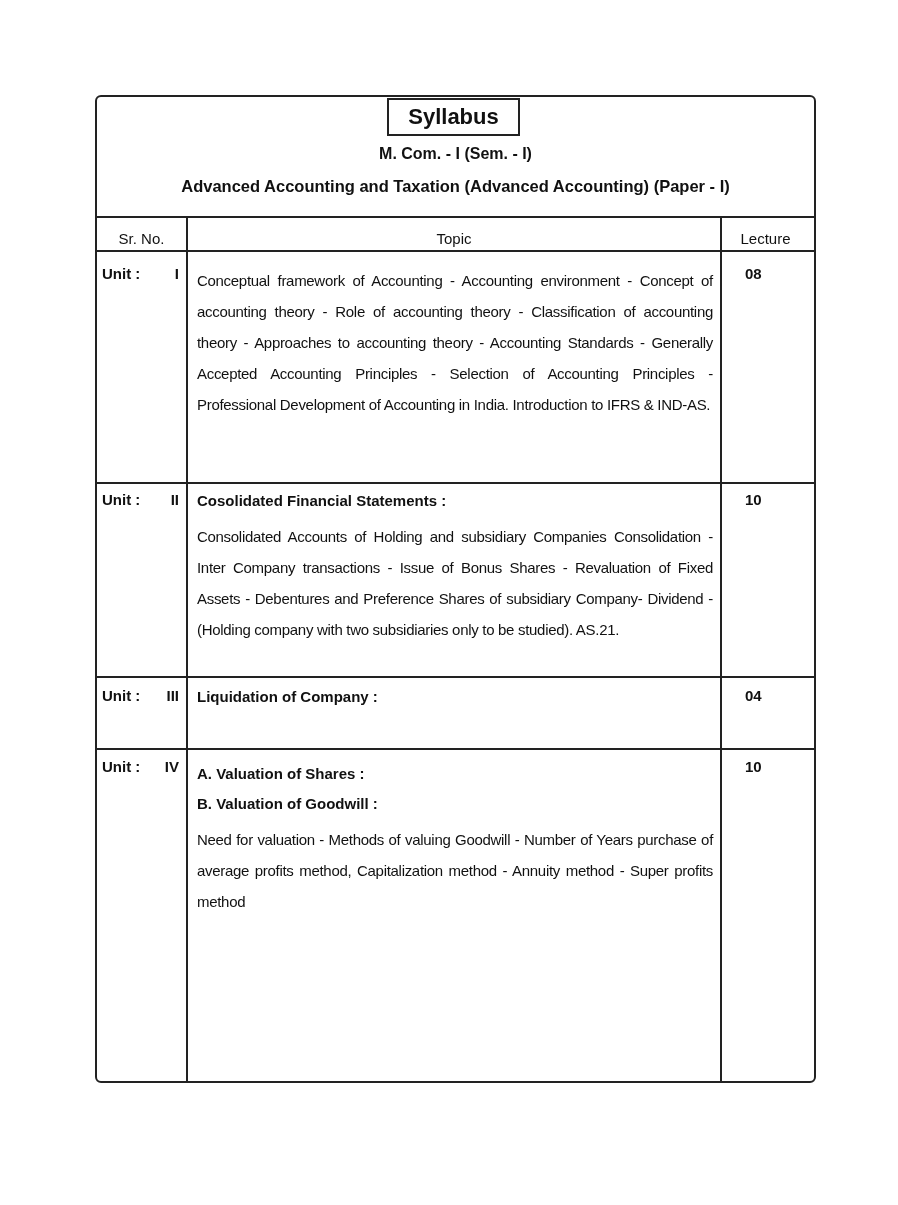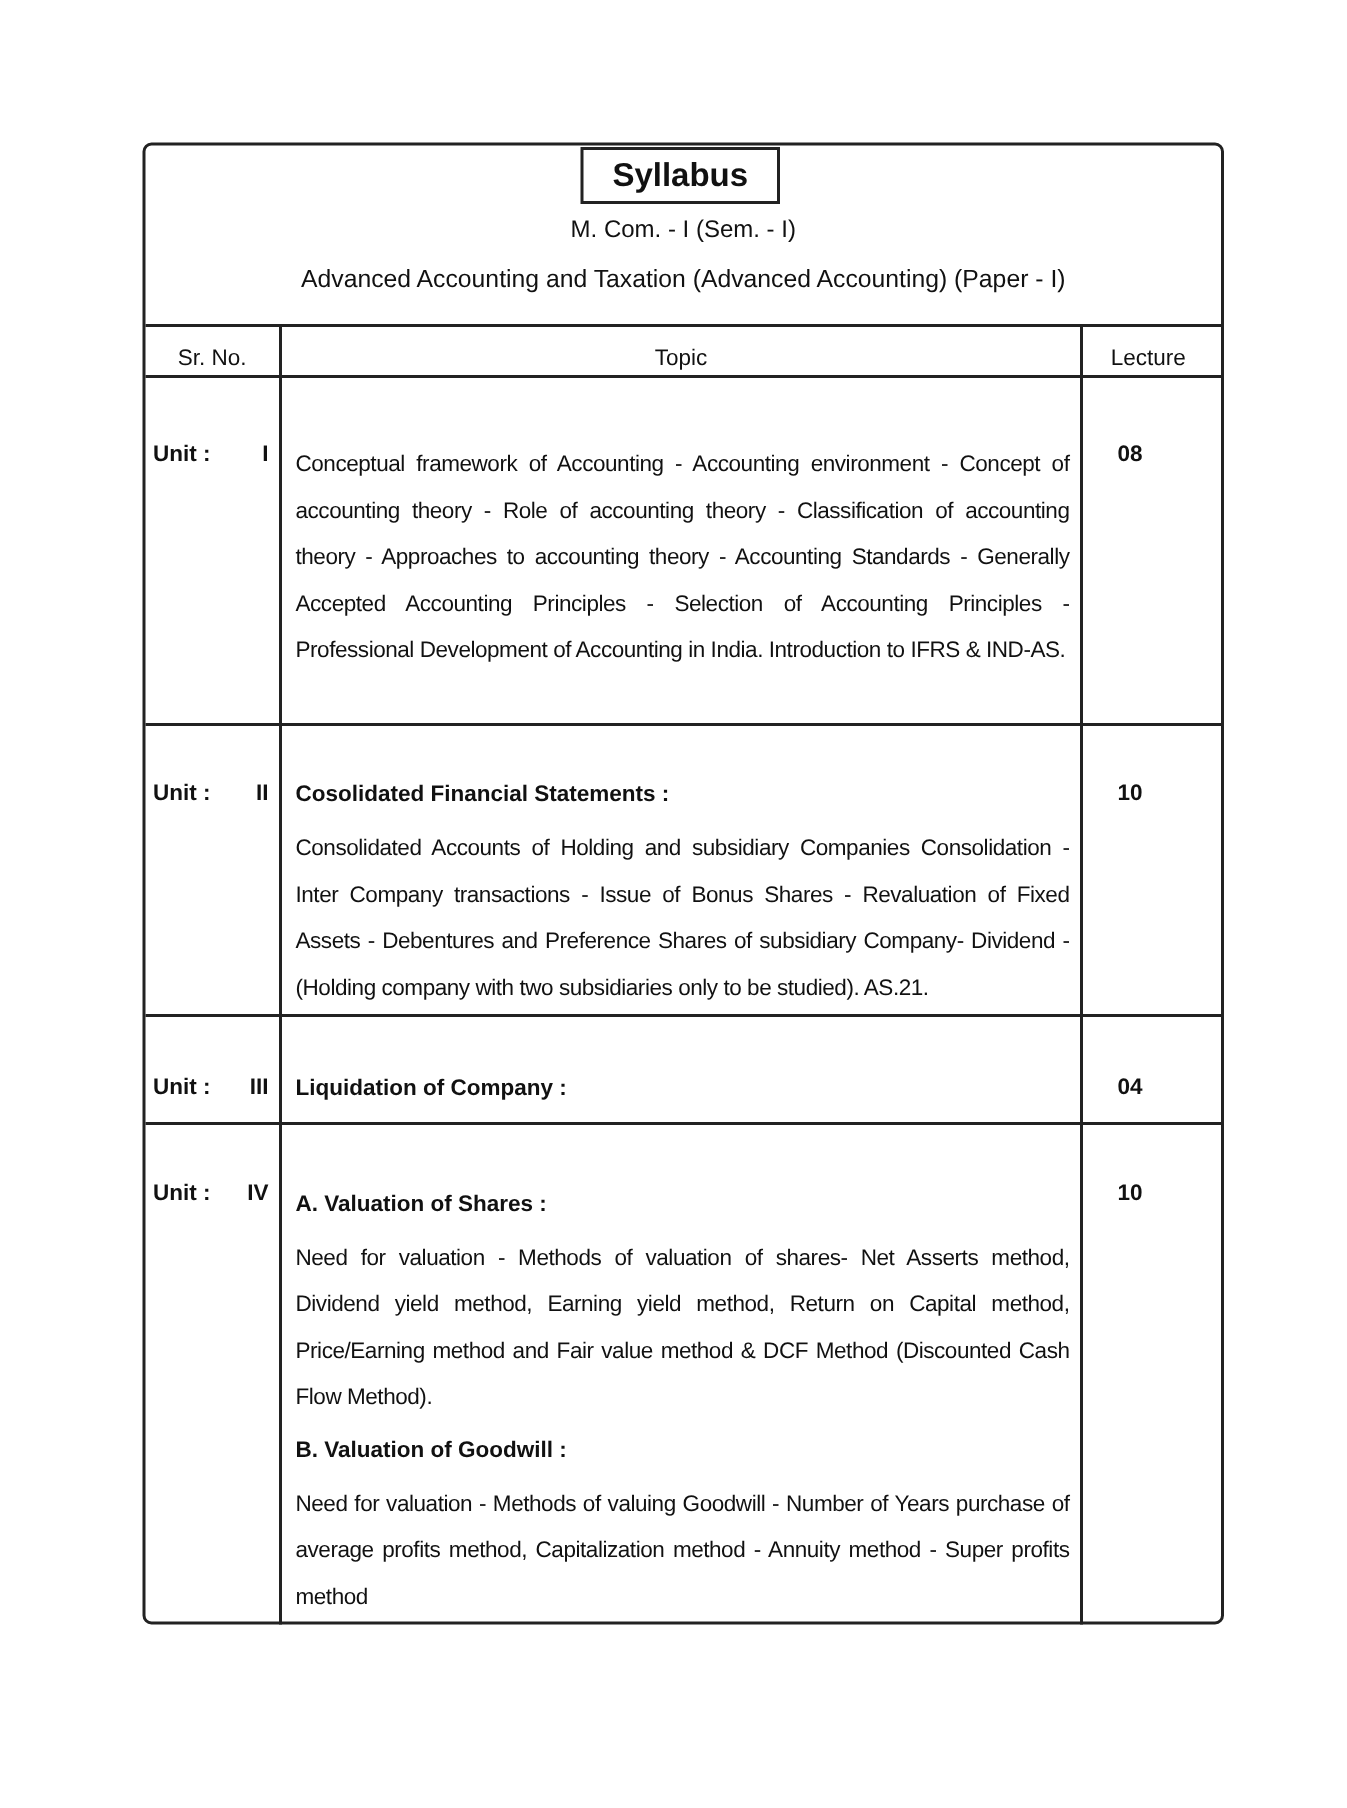--- a/index.html
+++ b/index.html
@@ -6,27 +6,27 @@
   body { width: 898px; height: 1205px; position: relative; font-family: "Liberation Sans", sans-serif; color: #111; }
   .frame {
     position: absolute; left: 95px; top: 95px; width: 721px; height: 988px;
     border: 2px solid #222; border-radius: 6px; box-sizing: border-box;
   }
   .title-box {
     position: absolute; left: 290px; top: 1px; width: 133px; height: 38px;
     border: 2px solid #222; box-sizing: border-box;
     font-weight: bold; font-size: 22px; text-align: center; line-height: 34px;
   }
-  .subtitle { position: absolute; left: 0; width: 100%; text-align: center; font-weight: normal; font-size: 16px; }
+  .subtitle { position: absolute; left: 0; width: 100%; text-align: center; font-weight: bold; font-size: 16px; }
   .subtitle.s1 { top: 48px; }
   .subtitle.s2 { top: 80px; font-size: 16.5px; }
   .hline { position: absolute; left: 0; width: 100%; height: 0; border-top: 2px solid #222; }
   .vline { position: absolute; width: 0; border-left: 2px solid #222; }
   .hdr { position: absolute; top: 133px; font-weight: normal; font-size: 15px; text-align: center; }
-  .cell { position: absolute; font-size: 15px; margin-top: 29px; }
+  .cell { position: absolute; font-size: 15px; }
   .unit { font-weight: bold; font-size: 15px; left: 5px; width: 80px; }
   .unit .u-label { display: inline-block; width: 50px; }
   .unit .u-num { display: inline-block; width: 27px; text-align: right; }
   .lec { font-weight: bold; left: 648px; }
   .topic { left: 100px; width: 516px; }
   .topic .heading { font-weight: bold; line-height: 20px; margin-bottom: 10px; }
   .topic .body { line-height: 31px; text-align: justify; letter-spacing: -0.3px; }
   .topic .sub { font-weight: bold; line-height: 20px; margin: 6px 0 10px; }
 </style>
 </head>
@@ -73,18 +73,17 @@
   <div class="cell topic" style="top:590px;">
     <div class="heading">Liquidation of Company :</div>
   </div>
   <div class="cell lec" style="top:590px;">04</div>
 
   <div class="cell unit" style="top:661px;">
     <span class="u-label">Unit :</span><span class="u-num">IV</span>
   </div>
   <div class="cell topic" style="top:661px;">
     <div class="sub">A. Valuation of Shares :</div>
-    <div class="body">Need for valuation - Methods of valuation of shares- Net Asserts method, Dividend yield method, Earning yield method, Return on Capital method, Price/Earning method and Fair value method &amp; DCF Method (Discounted Cash Flow Method).</div>
     <div class="sub" style="margin-top:10px;">B. Valuation of Goodwill :</div>
     <div class="body">Need for valuation - Methods of valuing Goodwill - Number of Years purchase of average profits method, Capitalization method - Annuity method - Super profits method</div>
   </div>
   <div class="cell lec" style="top:661px;">10</div>
 </div>
 
 </body></html>

